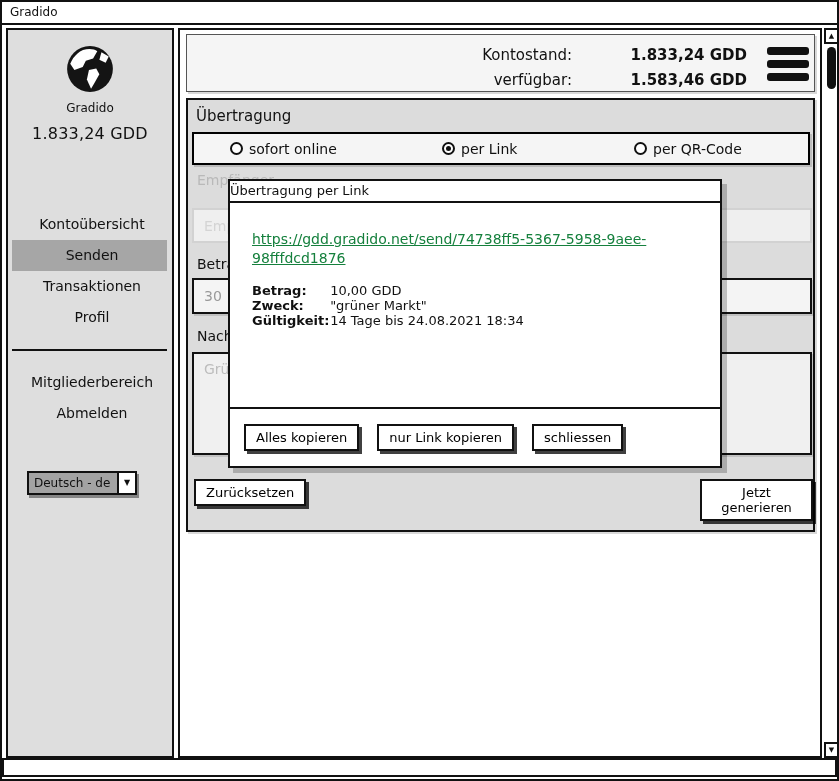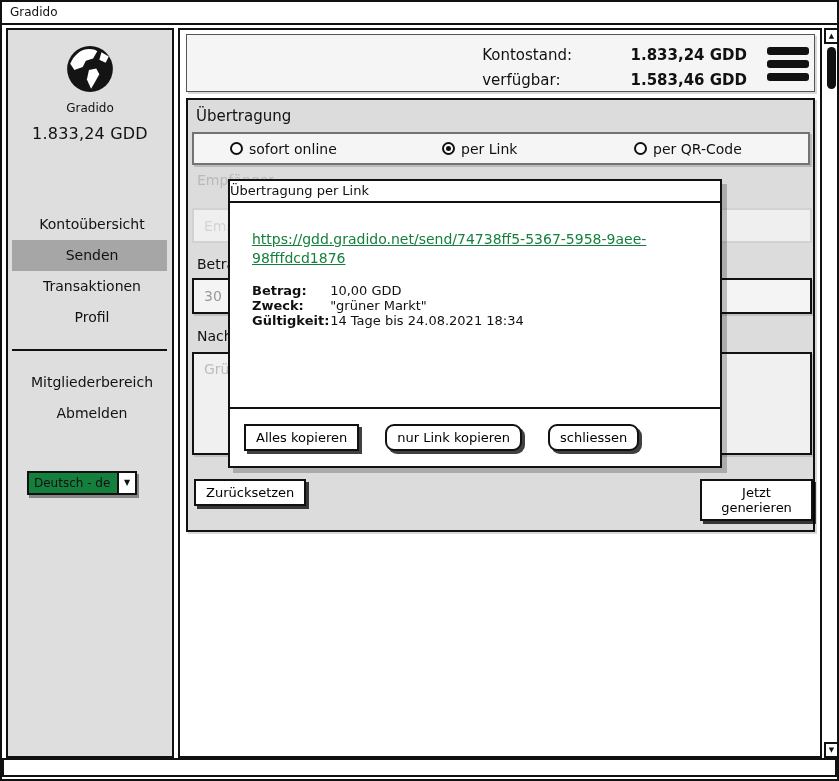--- a/index.html
+++ b/index.html
@@ -37,21 +37,21 @@
     position: absolute; left: 4px; width: 155px; height: 31px;
     line-height: 31px; padding-left: 5px; font-size: 14px; cursor: pointer; text-align: center;
   }
   .nav-item.selected { background: #a6a6a6; }
   .side-divider {
     position: absolute; left: 4px; top: 319px; width: 155px; height: 0;
     border-top: 2px solid #111;
   }
   .lang-select {
     position: absolute; left: 19px; top: 441px; width: 110px; height: 24px;
-    background: #15803d; border: 2px solid #111; display: flex; align-items: stretch;
+    background: #a3a3a3; border: 2px solid #111; display: flex; align-items: stretch;
     box-shadow: 2px 3px 0 rgba(0,0,0,0.4); cursor: pointer;
   }
   .lang-value { flex: 1; font-size: 12px; line-height: 20px; padding-left: 5px; white-space: nowrap; overflow: hidden; }
   .lang-arrow {
     width: 18px; border-left: 2px solid #111; background: #fff;
     font-size: 8px; line-height: 20px; text-align: center; color: #111;
   }
   
   .main {
     position: absolute; left: 176px; top: 26px; width: 644px; height: 730px;
@@ -59,35 +59,35 @@
   }
   .account-header {
     position: absolute; left: 6px; top: 4px; width: 629px; height: 58px;
     background: #f5f5f5; border: 1px solid #555;
     box-shadow: 2px 2px 0 rgba(0,0,0,0.15);
   }
   .balances {
     position: absolute; top: 8px; right: 67px;
     display: grid; grid-template-columns: auto 175px; column-gap: 0;
   }
-  .balances .lbl { text-align: left; font-size: 15px; line-height: 25px; }
+  .balances .lbl { text-align: right; font-size: 15px; line-height: 25px; }
   .balances .val { text-align: right; font-size: 15px; line-height: 25px; font-weight: 700; }
   .hamburger { position: absolute; right: 5px; top: 12px; width: 42px; cursor: pointer; }
   .hamburger i { display: block; height: 8px; background: #111; border-radius: 3px; margin-bottom: 5px; }
   .hamburger i:last-child { margin-bottom: 0; }
   
   .transfer-panel {
     position: absolute; left: 6px; top: 68px; width: 629px; height: 434px;
     background: #dcdcdc; border: 2px solid #111;
     box-shadow: 2px 2px 0 rgba(0,0,0,0.15);
   }
   .panel-title { position: absolute; left: 8px; top: 7px; font-size: 15px; }
   .radio-box {
     position: absolute; left: 4px; top: 32px; width: 618px; height: 33px;
-    background: #f5f5f5; border: 2px solid #737373;
+    background: #f5f5f5; border: 2px solid #000000;
     box-shadow: 2px 2px 0 rgba(0,0,0,0.15);
     text-align: center;
   }
   .radio-option {
     position: absolute; top: 50%; transform: translateY(-50%);
     display: flex; align-items: center; gap: 6px; font-size: 14px; cursor: pointer;
     white-space: nowrap;
   }
   .radio-circle {
     width: 13px; height: 13px; border: 2px solid #111; border-radius: 50%;
@@ -132,21 +132,21 @@
   }
   .modal-body { position: absolute; left: 0; top: 24px; right: 0; bottom: 45px; padding: 24px 0 0 22px; }
   .transfer-link { font-size: 14px; color: #15803d; text-decoration: underline; }
   .modal-details { margin-top: 16px; font-size: 13px; }
   .detail-row { line-height: 15px; }
   .detail-label { display: inline-block; width: 74px; font-weight: 700; }
   .modal-footer {
     position: absolute; left: 0; right: 0; bottom: 0; height: 59px;
     border-top: 2px solid #111; display: flex; align-items: center; padding: 0 14px;
   }
-  .modal-footer .btn + .btn { margin-left: 26px; border-radius: 9px; }
+  .modal-footer .btn + .btn { margin-left: 18px; }
   .modal-footer .btn-close { margin-left: auto; }
   
   .vscroll {
     position: absolute; left: 822px; top: 26px; width: 15px; height: 730px;
     background: #fff;
   }
   .vscroll .arrow {
     position: absolute; left: 0; width: 15px; height: 16px;
     border: 2px solid #111; background: #fff;
     font-size: 7px; line-height: 12px; text-align: center; color: #111; cursor: pointer;

